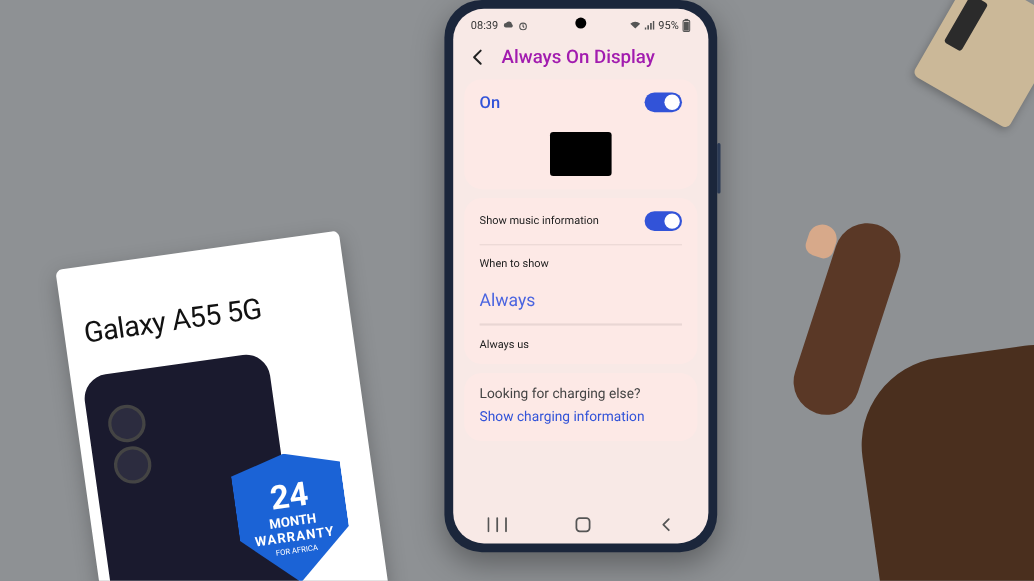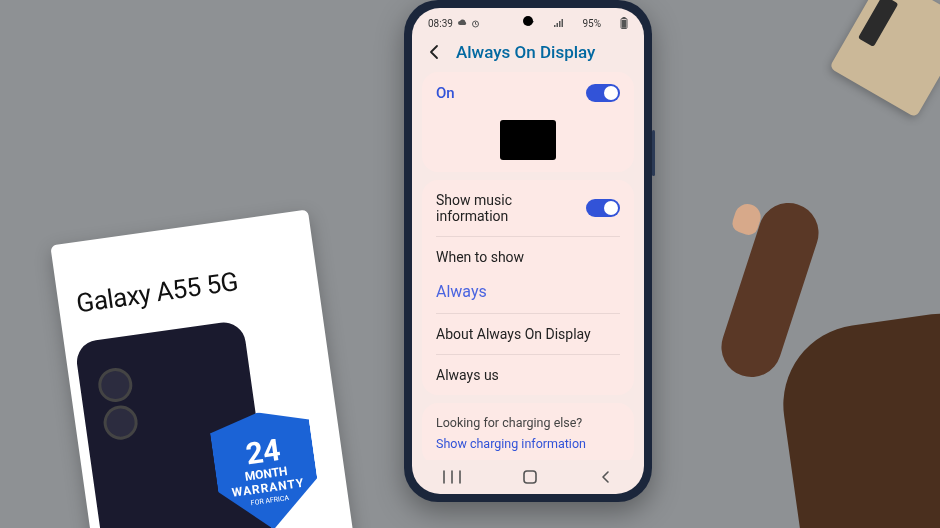--- a/index.html
+++ b/index.html
@@ -30,31 +30,31 @@
 
   
   .phone{position:absolute;left:404px;top:0;width:248px;height:502px;background:#1b263b;border-radius:34px;box-shadow:0 10px 28px rgba(0,0,0,.35);}
   .phone .btn-side{position:absolute;right:-3px;top:130px;width:3px;height:46px;background:#2b3a55;border-radius:2px;}
   .screen{position:absolute;left:8px;right:8px;top:8px;bottom:8px;background:#f8e9e6;border-radius:28px;overflow:hidden;display:flex;flex-direction:column;}
 
   .camera-hole{position:absolute;left:50%;top:8px;width:10px;height:10px;margin-left:-5px;background:#000;border-radius:50%;}
 
   .status{height:22px;display:flex;align-items:center;justify-content:space-between;padding:4px 16px 0;font-size:10px;color:#333;}
   .status .left{display:flex;gap:4px;align-items:center;}
-  .status .right{display:flex;gap:19px;align-items:center;}
+  .status .right{display:flex;gap:3px;align-items:center;}
 
   .hdr{display:flex;align-items:center;gap:12px;padding:8px 14px 10px;}
   .hdr .back{width:18px;height:18px;display:flex;align-items:center;justify-content:center;}
-  .hdr .title{font-size:17px;font-weight:500;color:#0369a1;}
+  .hdr .title{font-size:17px;font-weight:500;color:#a21caf;}
 
   .content{flex:1;overflow:hidden;display:flex;flex-direction:column;}
 
   .card{margin:0 10px 8px;background:#fde9e6;border-radius:16px;}
   .row{display:flex;align-items:center;justify-content:space-between;padding:12px 14px;font-size:13.5px;color:#222;}
-  .row .lbl{font-size:14px;}
+  .row .lbl{font-size:10px;}
   .row.on .lbl{color:#3253d8;font-weight:500;font-size:15px;}
   .sub{display:flex;flex-direction:column;gap:17px;}
   .sub .s{font-size:16px;color:#4a64e0;}
   .sep{height:1px;margin:0 14px;background:rgba(0,0,0,.08);}
 
   .preview{display:flex;justify-content:center;padding:6px 0 12px;}
   .preview .blk{width:56px;height:40px;background:#000;border-radius:3px;}
 
   .toggle{width:34px;height:18px;border-radius:10px;background:#3253d8;position:relative;}
   .toggle::after{content:"";position:absolute;right:2px;top:2px;width:14px;height:14px;border-radius:50%;background:#fff;}
@@ -164,23 +164,20 @@
             <span class="toggle"></span>
           </div>
           <div class="sep"></div>
           <div class="row">
             <span class="sub">
               <span class="lbl">When to show</span>
               <span class="s">Always</span>
             </span>
           </div>
           <div class="sep"></div>
-          <div class="row">
-            <span class="lbl">About Always On Display</span>
-          </div>
           <div class="sep"></div>
           <div class="row">
             <span class="lbl">Always us</span>
           </div>
         </div>
 
         <div class="card footer-card">
           <div class="q">Looking for charging else?</div>
           <div class="link">Show charging information</div>
         </div>

